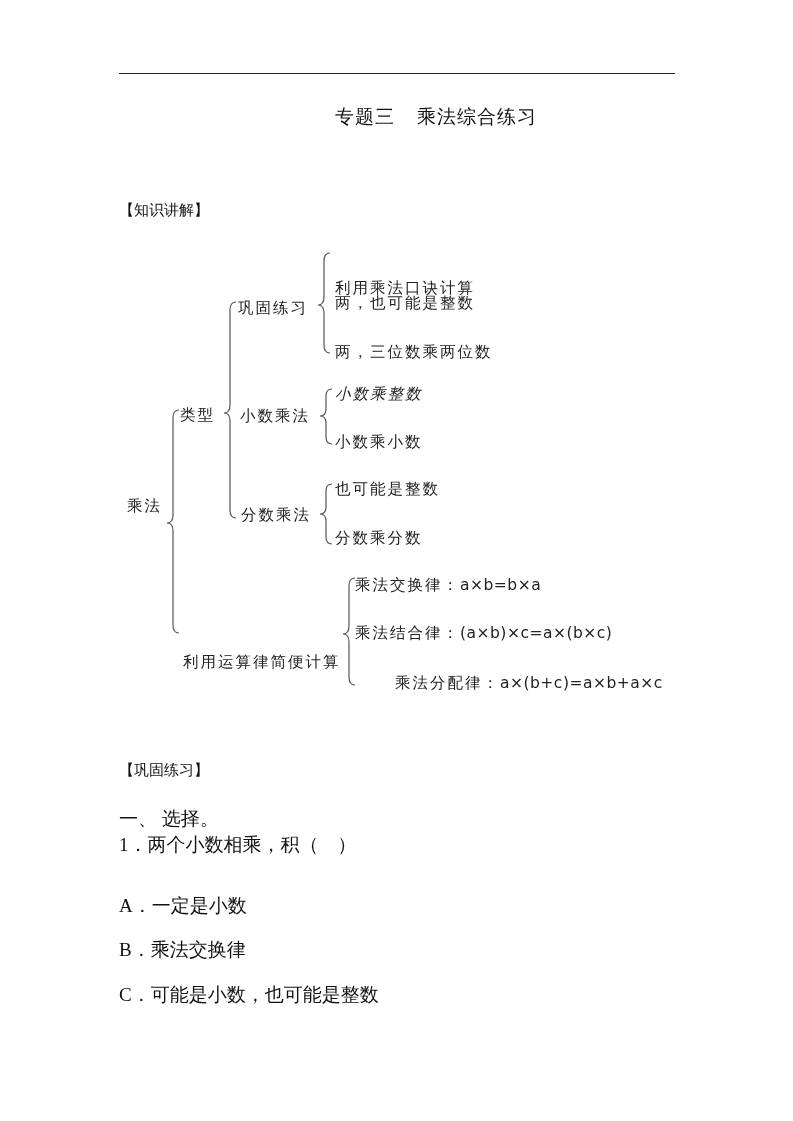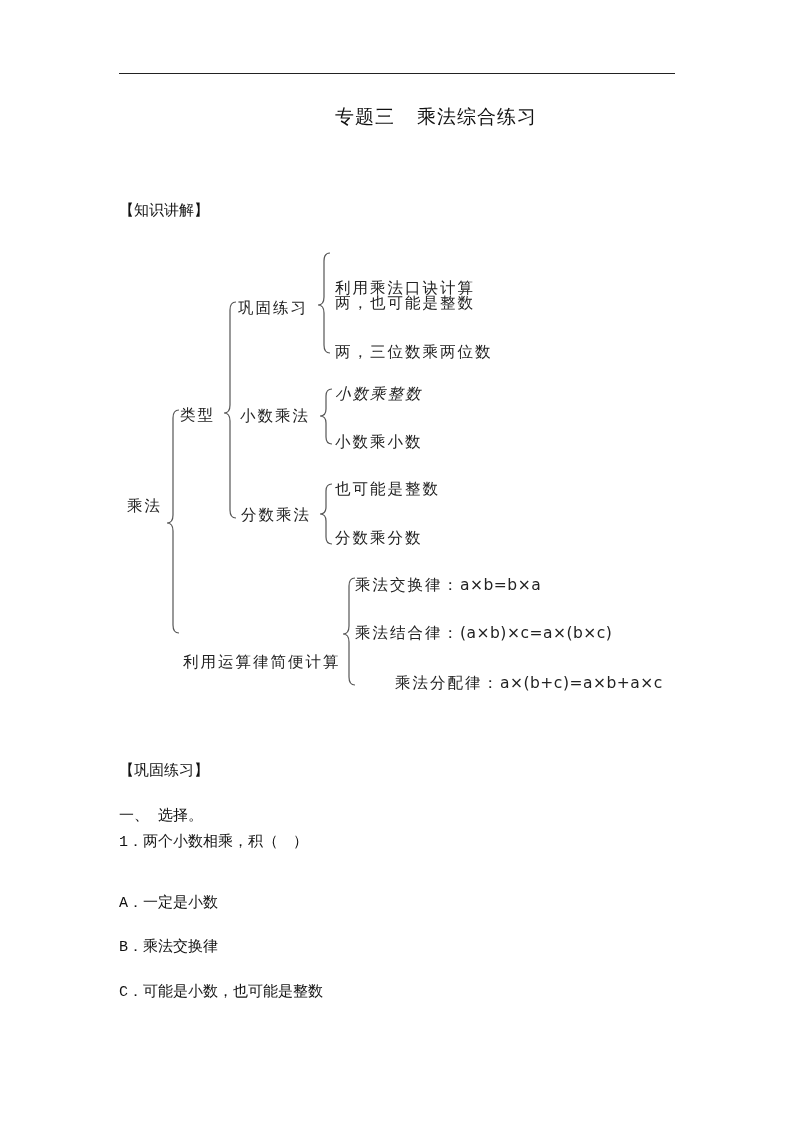--- a/index.html
+++ b/index.html
@@ -6,21 +6,21 @@
   body { width:793px; height:1121px; position:relative; overflow:hidden;
          font-family:"DejaVu Serif", serif; color:#111; }
   .rule { position:absolute; left:119px; top:73px; width:556px; height:1px; background:#222; }
   .title { position:absolute; left:0; width:788px; top:104px; text-align:center;
            font-family:"DejaVu Sans", sans-serif; font-size:19px; letter-spacing:1px; color:#111;padding-left:42px; }
   .title .gap { display:inline-block; width:22px; }
   .sec { position:absolute; font-family:Liberation Mono, monospace; font-size:15px; color:#111; }
   .node { position:absolute; font-family:"DejaVu Serif", serif; font-size:15.5px; letter-spacing:2px; white-space:nowrap; color:#222; }
   .formula { font-family:"DejaVu Sans", sans-serif; letter-spacing:0.5px; }
   svg.brk { position:absolute; left:0; top:0; }
-  .q { position:absolute; left:119px; font-family:Liberation Mono, monospace; font-size:15px; color:#111; white-space:nowrap; }
+  .q { position:absolute; left:119px; font-family:Liberation Serif, serif; font-size:19px; color:#111; white-space:nowrap; }
 </style>
 </head>
 <body>
 
 <div class="rule"></div>
 
 <div class="title">
   <span>专题三</span><span class="gap"></span><span>乘法综合练习</span>
 </div>
 

